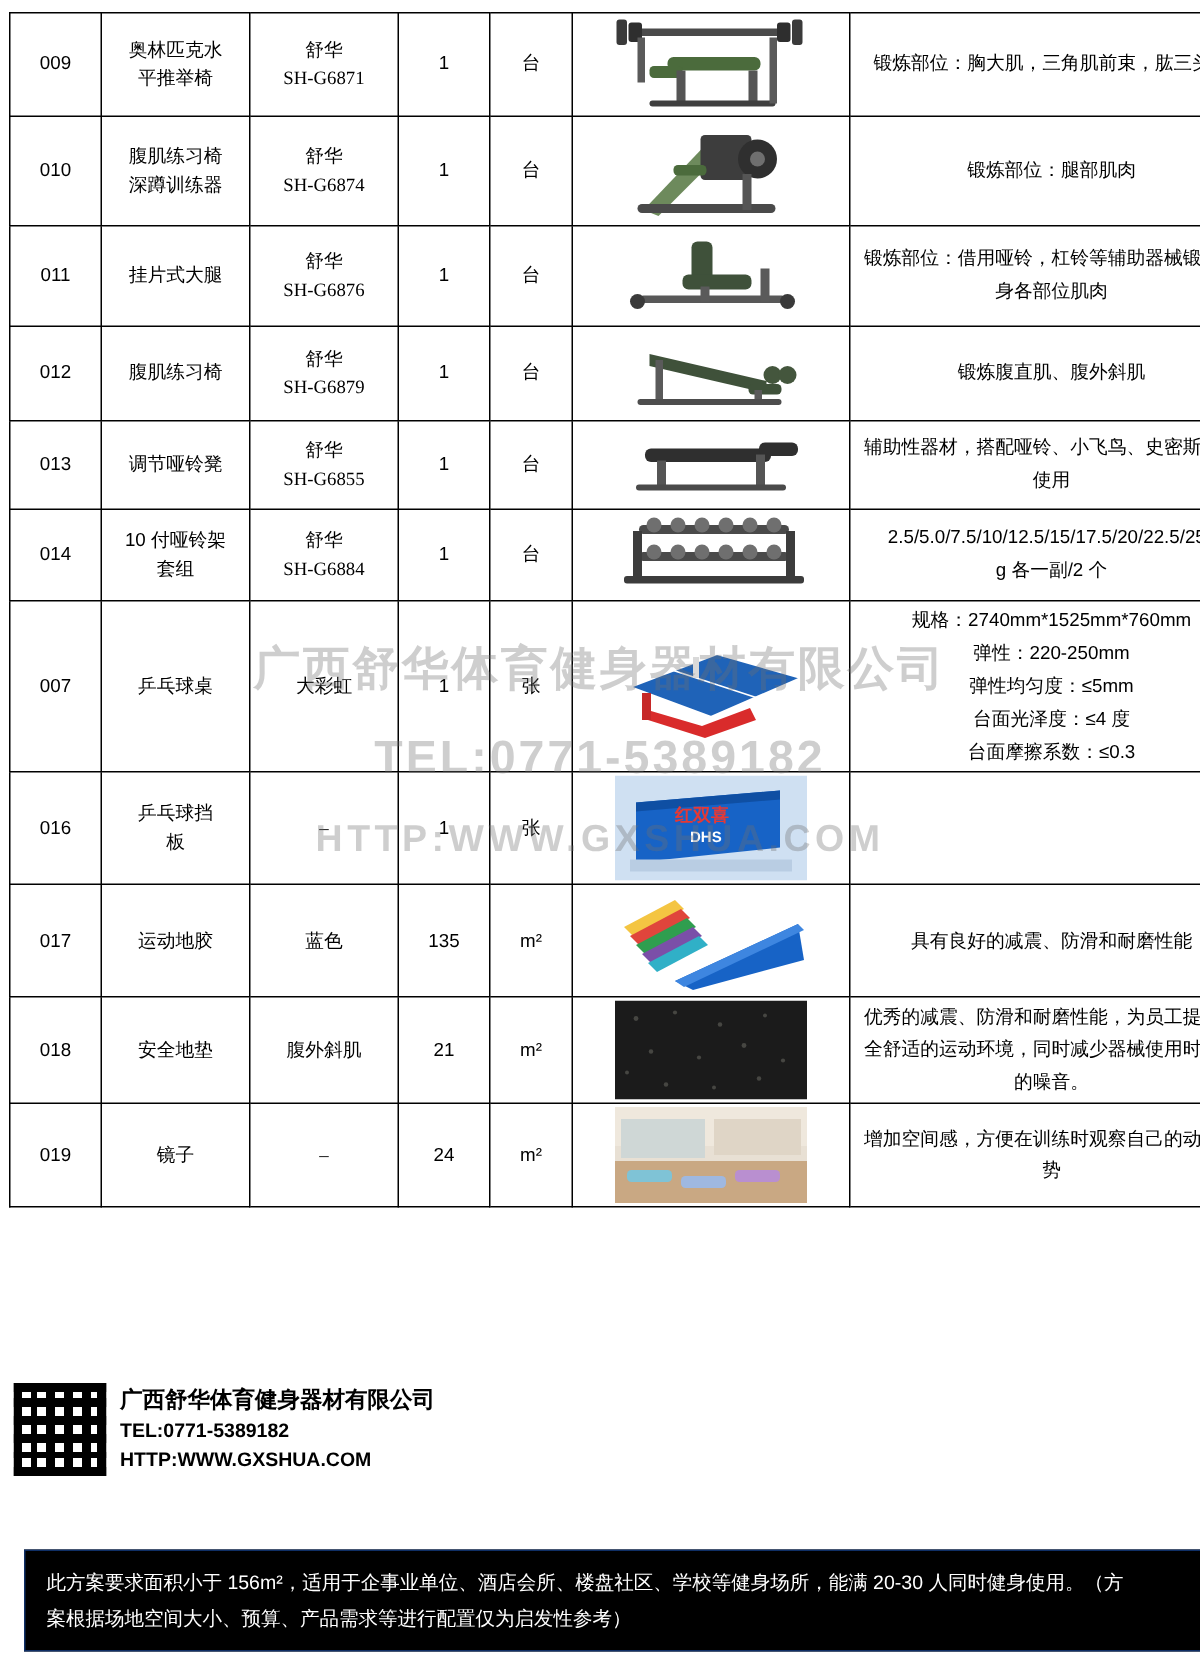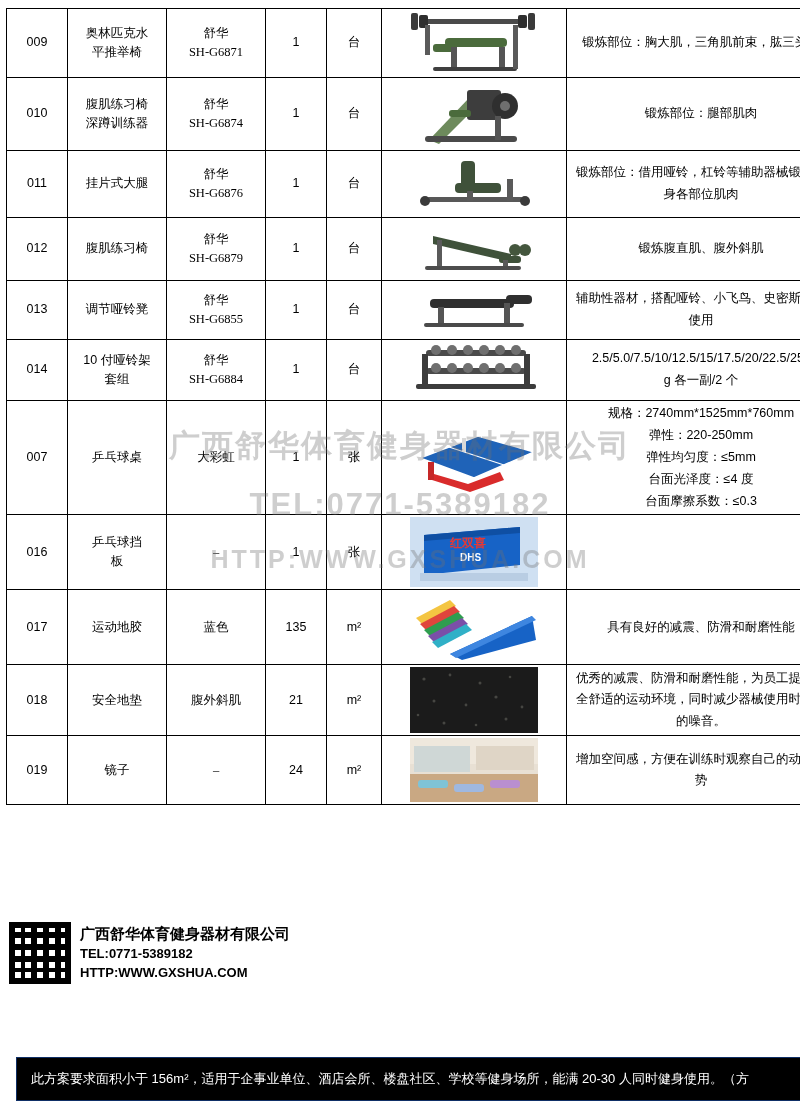--- a/index.html
+++ b/index.html
@@ -475,15 +475,16 @@
     <div class="qr"></div>
     <div class="stamp-text">
       <div class="stamp-company">广西舒华体育健身器材有限公司</div>
       <div class="stamp-tel">TEL:0771-5389182</div>
       <div class="stamp-url">HTTP:WWW.GXSHUA.COM</div>
     </div>
   </div>
 
   <div class="note">
     <span>此方案要求面积小于 156m²，适用于企事业单位、酒店会所、楼盘社区、学校等健身场所，能满 20-30 人同时健身使用。（方</span>
+    <span>案根据场地空间大小、预算、产品需求等进行配置仅为启发性参考）</span>
   </div>
 
 </div>
 
 </body></html>

